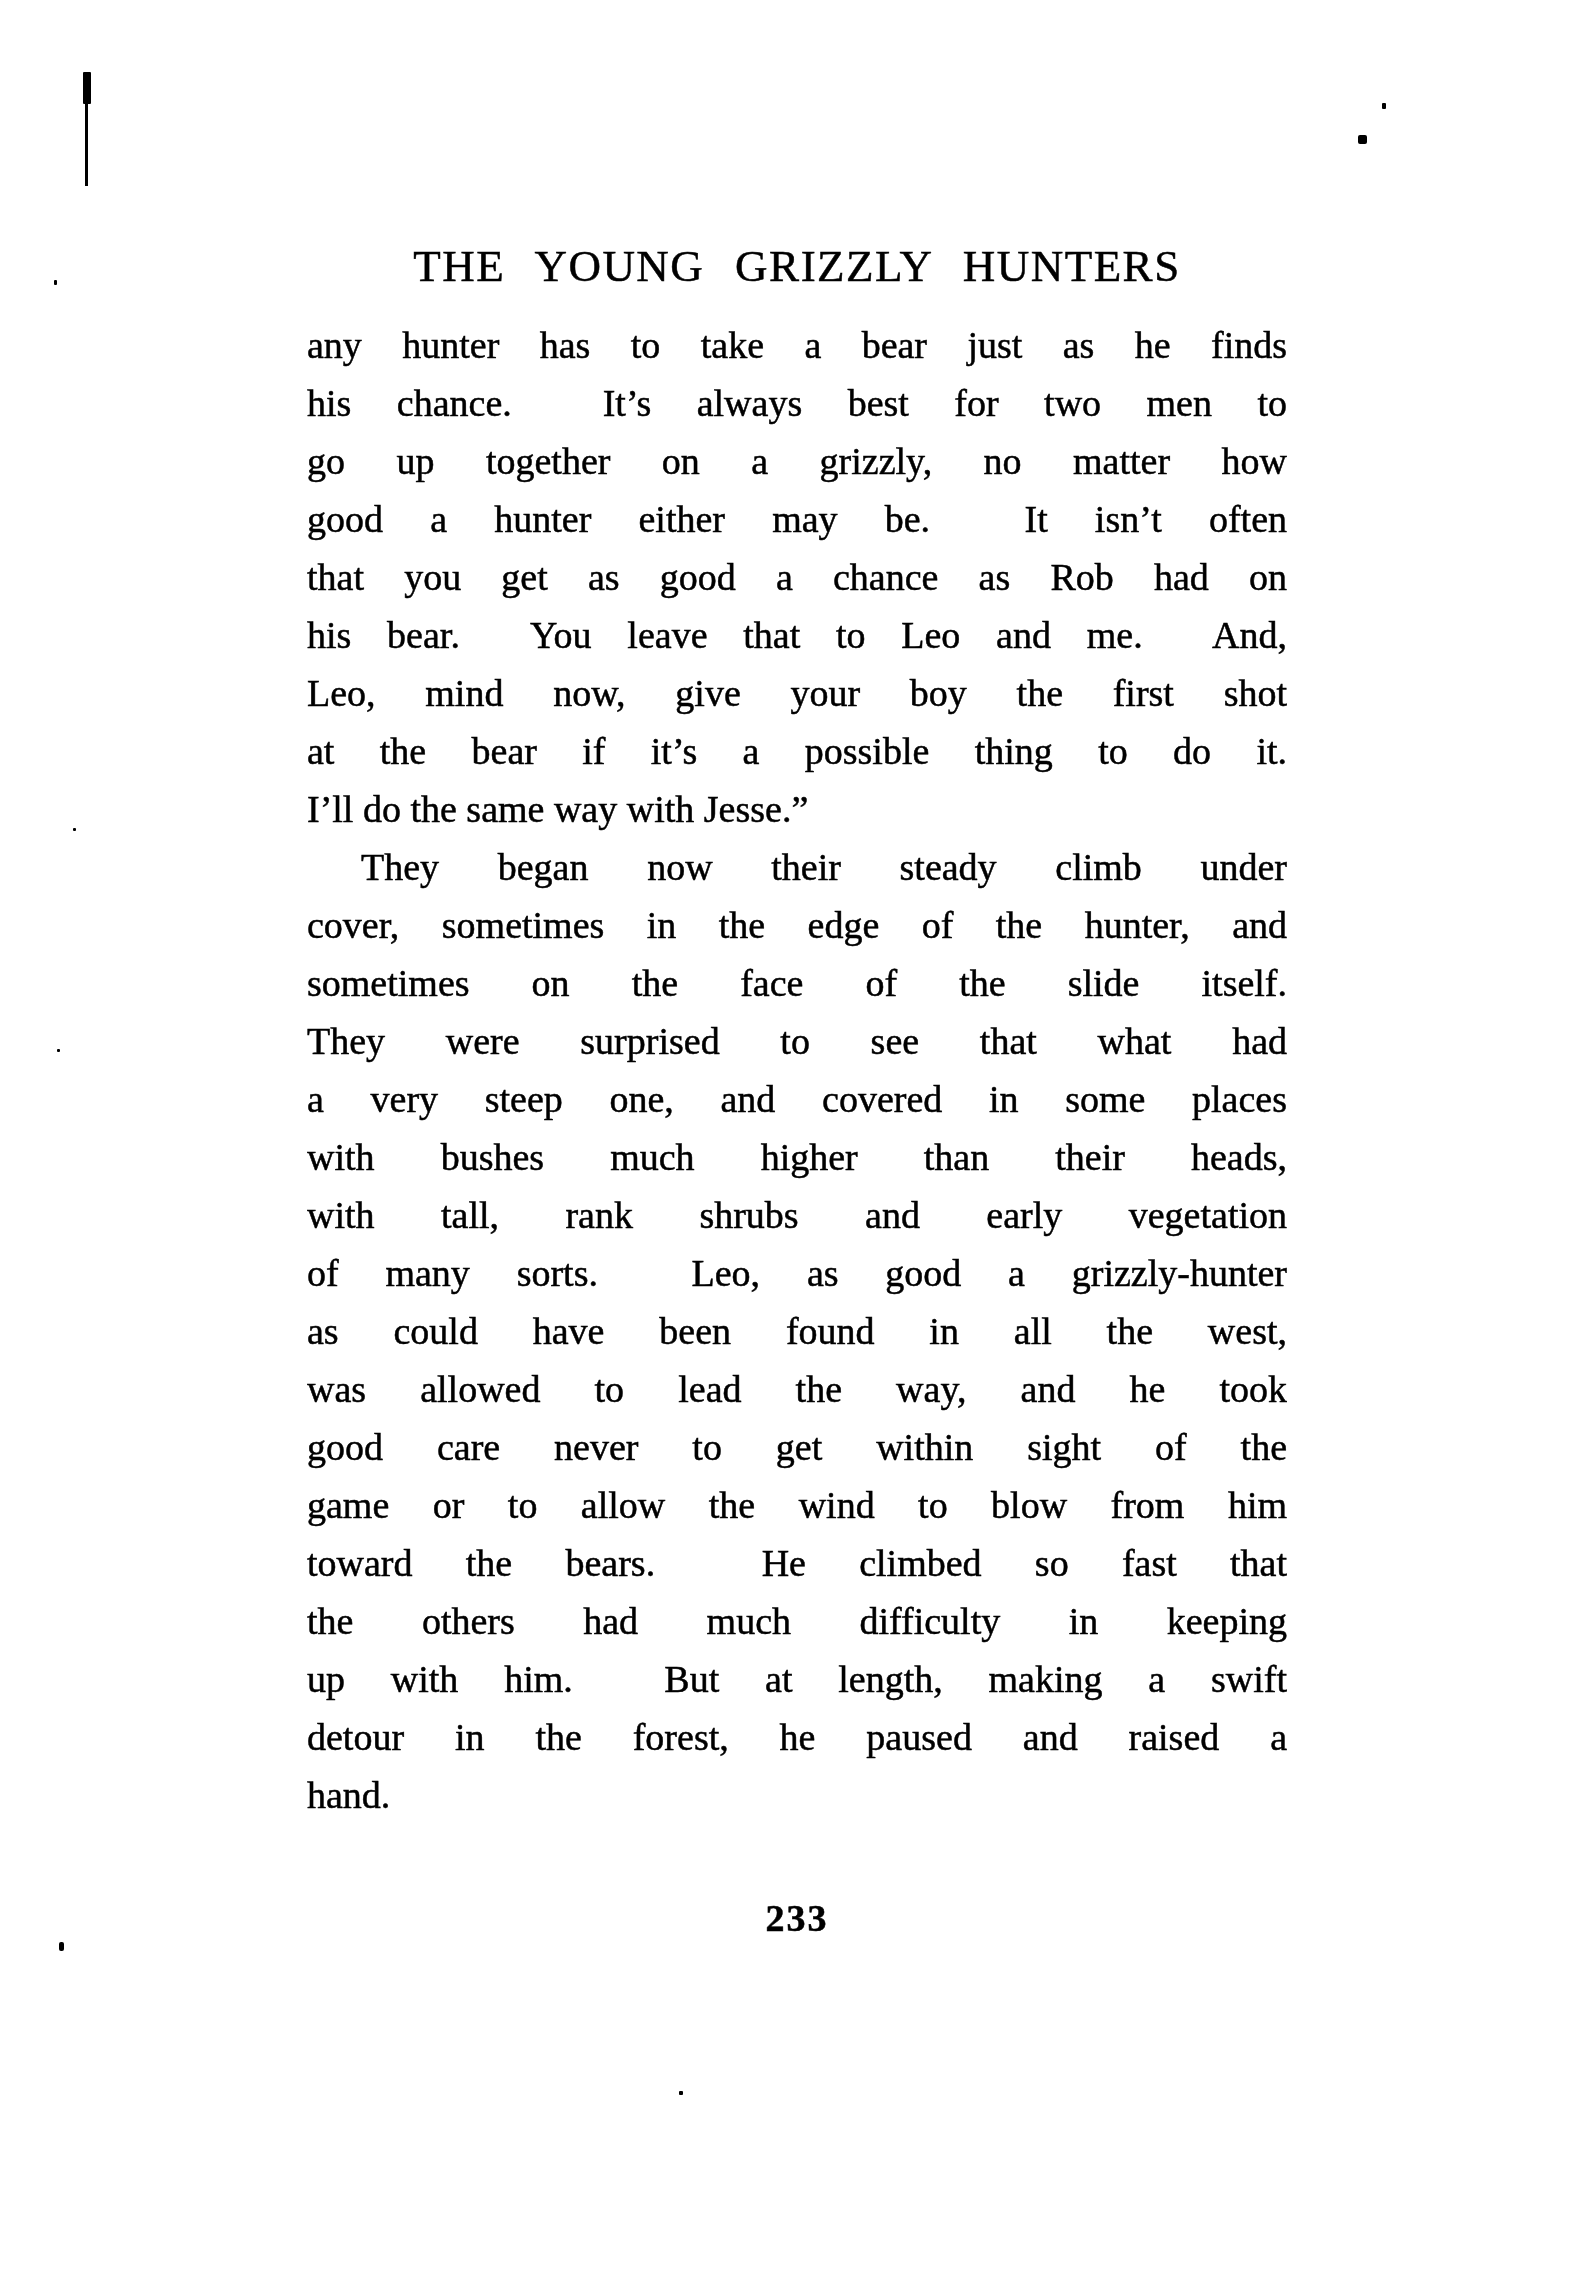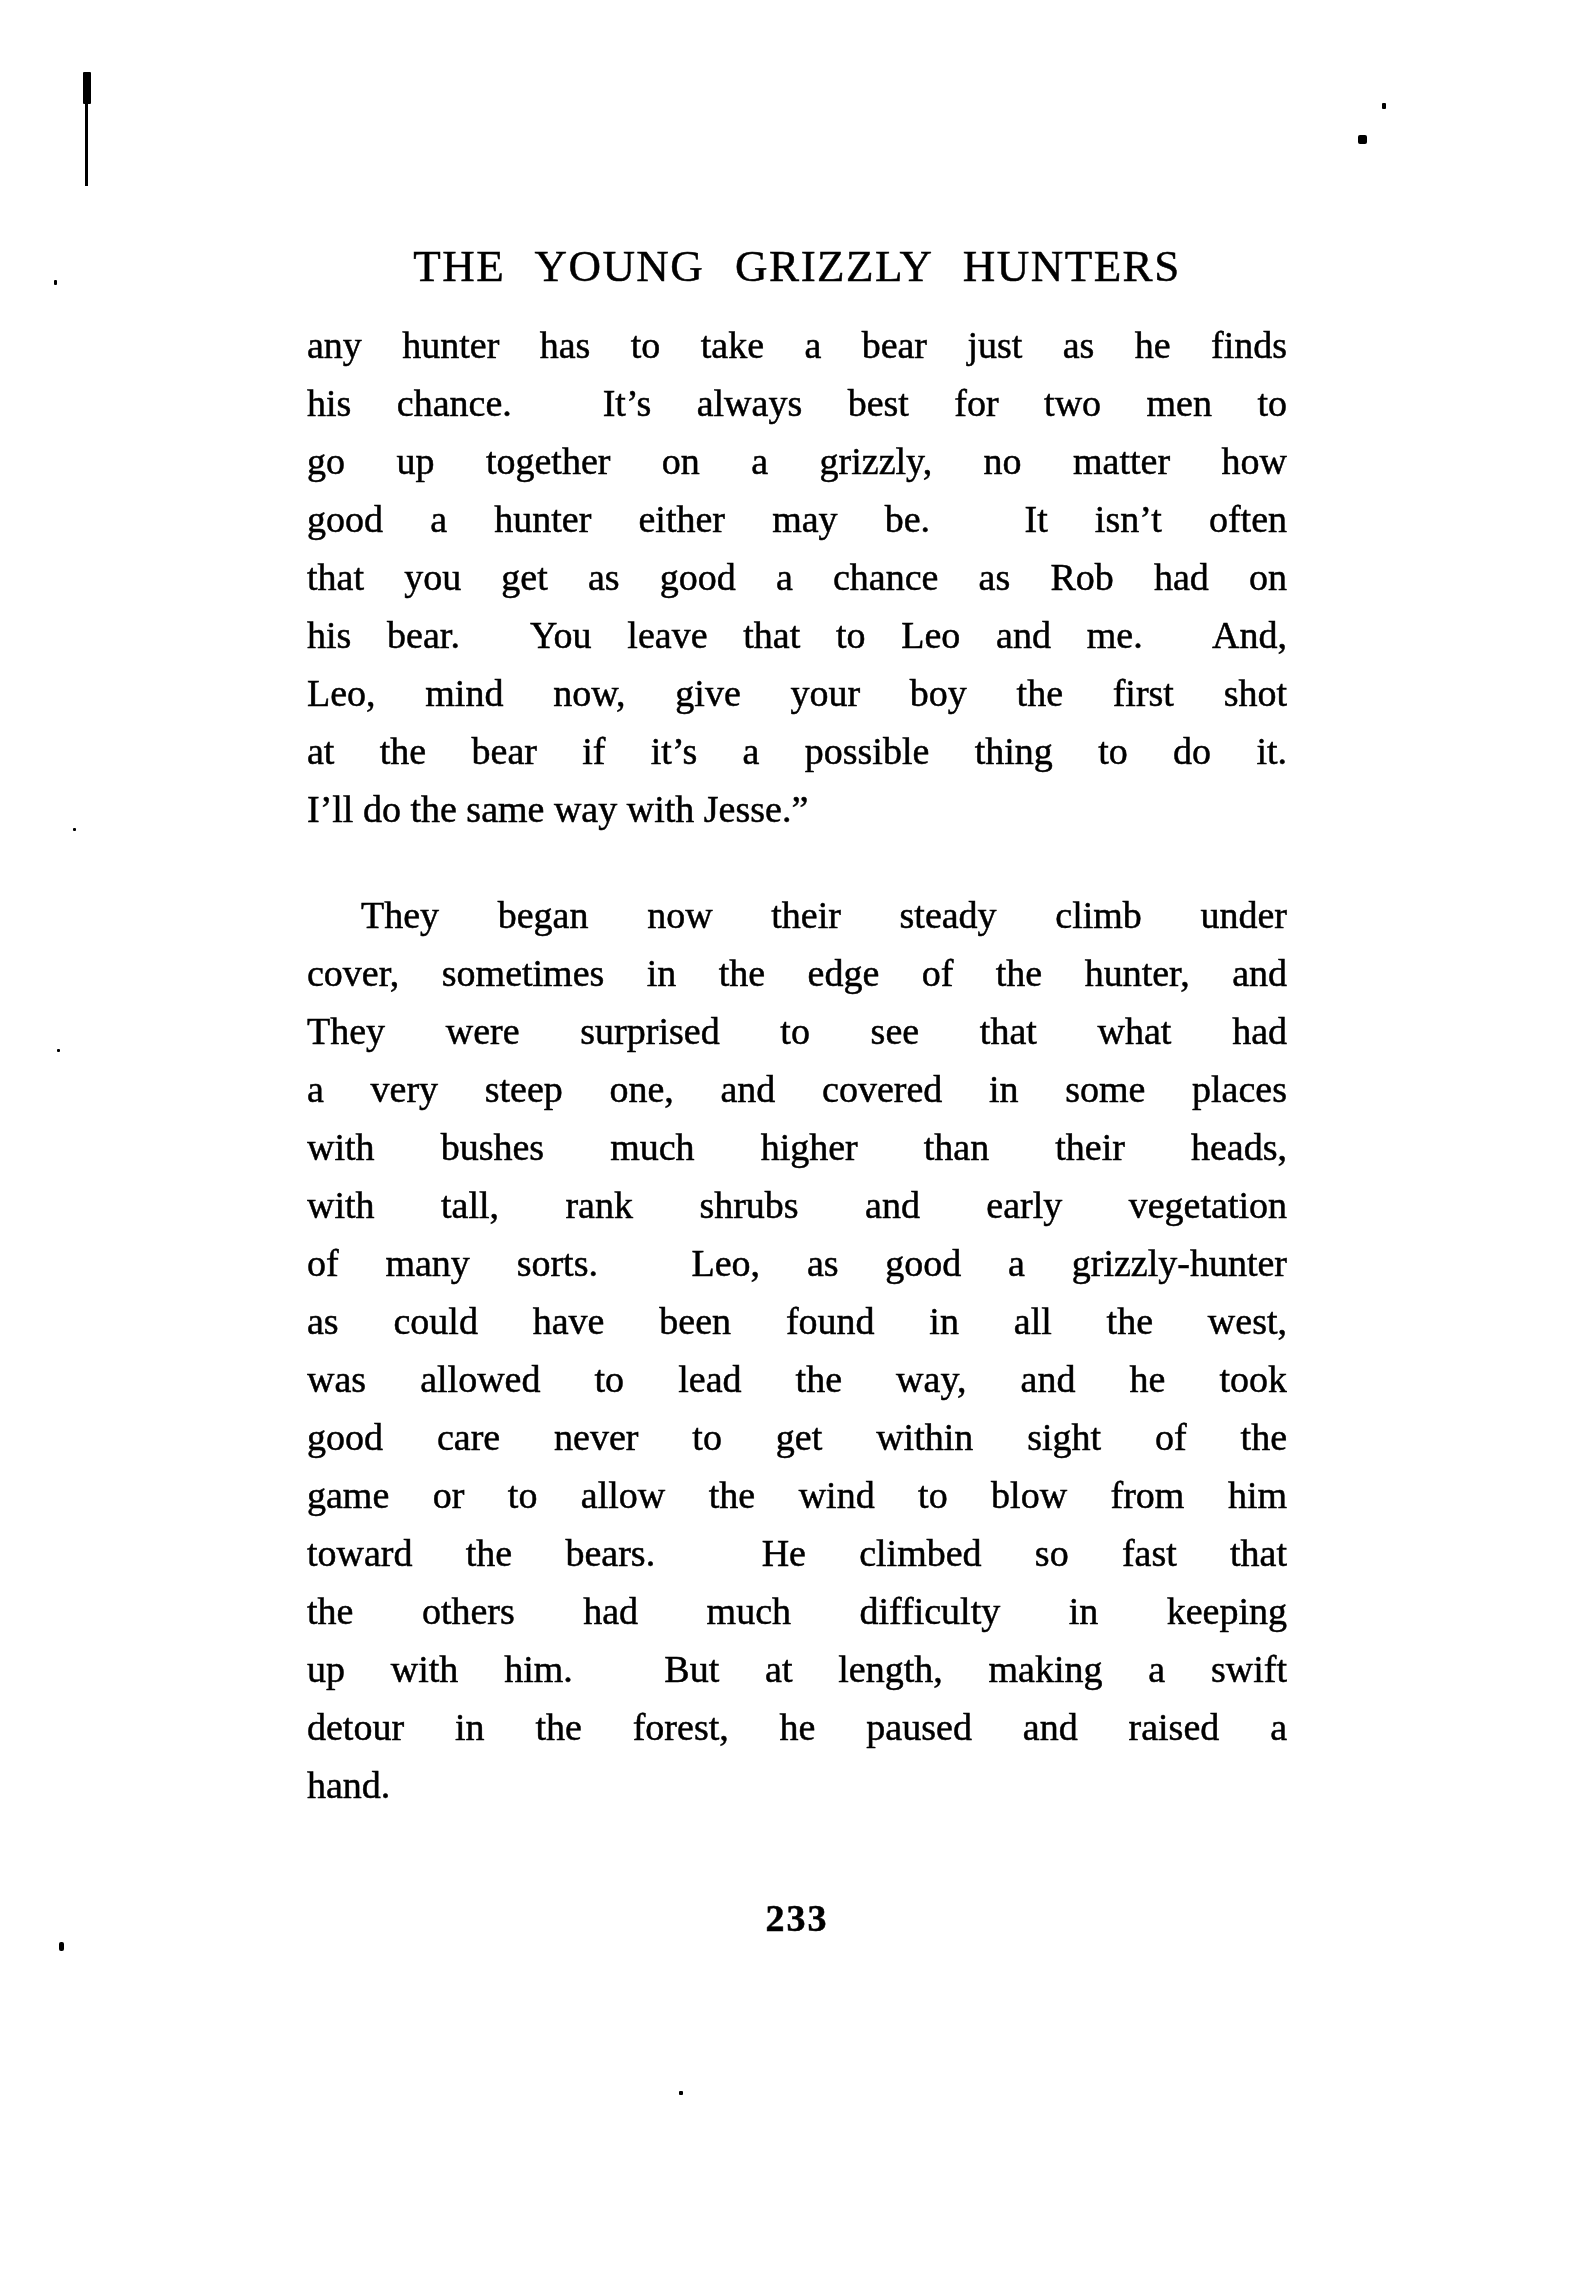--- a/index.html
+++ b/index.html
@@ -45,21 +45,20 @@
   }
   
   .line.j::after {
     content: "";
     display: inline-block;
     width: 100%;
     height: 0;
   }
   .line.ind {
     text-indent: 54px;
-    margin-top: 48px;
   }
   .page-number {
     position: absolute;
     top: 1898px;
     left: 307px;
     width: 980px;
     text-align: center;
     font-size: 38px;
     line-height: 40px;
     font-weight: 700;
@@ -99,20 +98,21 @@
       <div class="line j">his chance.  It’s always best for two men to</div>
       <div class="line j">go up together on a grizzly, no matter how</div>
       <div class="line j">good a hunter either may be.  It isn’t often</div>
       <div class="line j">that you get as good a chance as Rob had on</div>
       <div class="line j">his bear.  You leave that to Leo and me.  And,</div>
       <div class="line j">Leo, mind now, give your boy the first shot</div>
       <div class="line j">at the bear if it’s a possible thing to do it.</div>
       <div class="line">I’ll do the same way with Jesse.”</div>
       <div class="line j ind">They began now their steady climb under</div>
       <div class="line j">cover, sometimes in the edge of the hunter, and</div>
+      <div class="line j">sometimes on the face of the slide itself.</div>
       <div class="line j">They were surprised to see that what had</div>
       <div class="line j">a very steep one, and covered in some places</div>
       <div class="line j">with bushes much higher than their heads,</div>
       <div class="line j">with tall, rank shrubs and early vegetation</div>
       <div class="line j">of many sorts.  Leo, as good a grizzly-hunter</div>
       <div class="line j">as could have been found in all the west,</div>
       <div class="line j">was allowed to lead the way, and he took</div>
       <div class="line j">good care never to get within sight of the</div>
       <div class="line j">game or to allow the wind to blow from him</div>
       <div class="line j">toward the bears.  He climbed so fast that</div>

